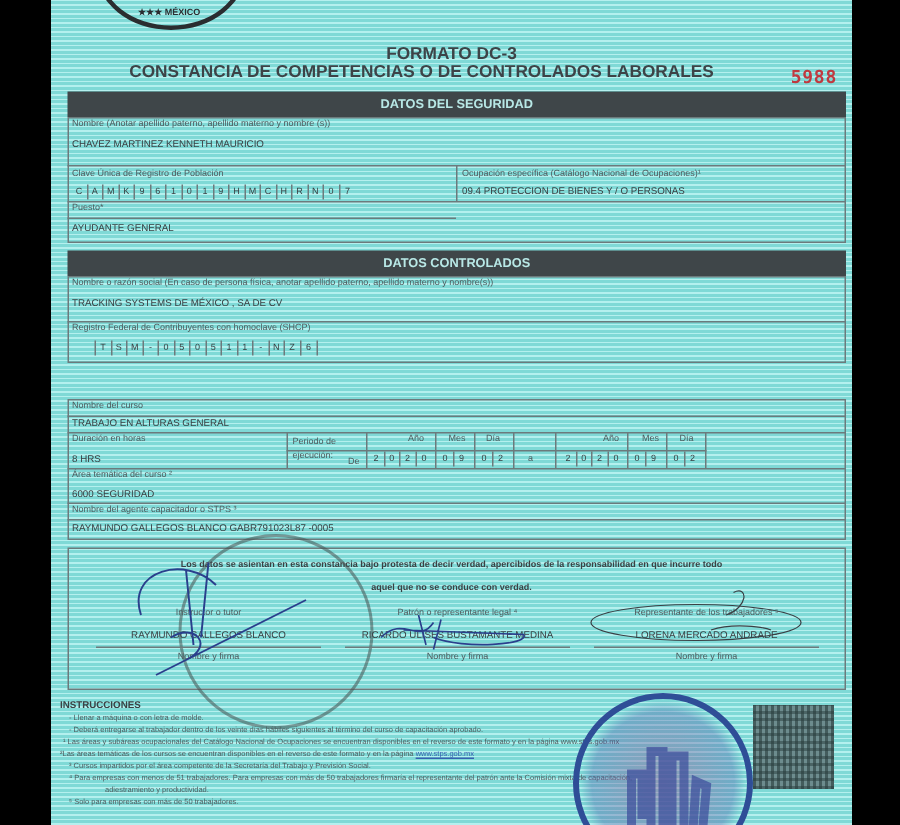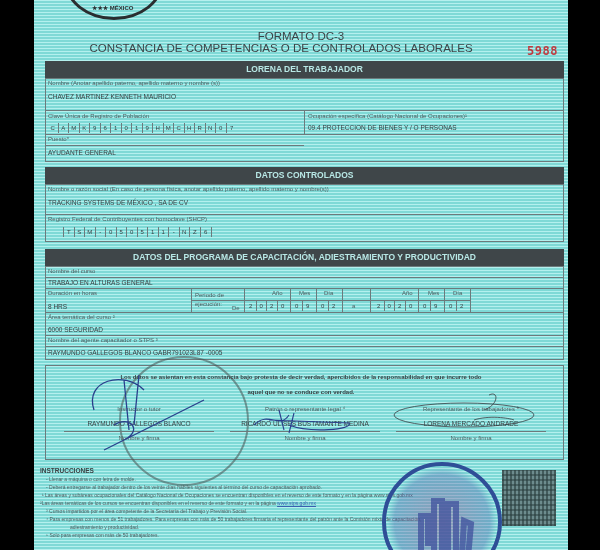--- a/index.html
+++ b/index.html
@@ -9,21 +9,21 @@
       position: absolute; left: 34px; top: 0; width: 534px; height: 550px;
       background-color: #8fe3e0;
       background-image: repeating-linear-gradient(to bottom, #b4f0ee 0px, #b4f0ee 1px, #7fd9d6 1px, #7fd9d6 3px);
       overflow: hidden;
     }
     .logo {
       position: absolute; left: 30px; top: -60px; width: 100px; height: 80px;
       border: 3px solid #2a2d30; border-radius: 50%;
     }
     .logo-text { position: absolute; left: 52px; top: 5px; font-size: 6px; font-weight: bold; color: #2a2d30; }
-    .title { position: absolute; left: 0; width: 534px; text-align: center; font-weight: normal; color: #3d4347; }
+    .title { position: absolute; left: 0; width: 534px; text-align: center; font-weight: bold; color: #3d4347; }
     .title1 { top: 30px; font-size: 11.5px; }
     .title2 { top: 42px; font-size: 11.5px; left: -20px; }
     .folio { position: absolute; right: 10px; top: 44px; font-family: "DejaVu Sans Mono", monospace; font-weight: bold; color: #c0393f; font-size: 12px; letter-spacing: 0.5px; }
     .sec-head {
       position: absolute; left: 11px; width: 519px; height: 17px;
       background: #3f4649; color: #b8e8e6; text-align: center; font-size: 8.5px; font-weight: bold; line-height: 17px;
     }
     .box { position: absolute; border: 1px solid #6c7a7c; }
     .lbl { position: absolute; font-size: 6px; color: #4e5b5e; white-space: nowrap; }
     .val { position: absolute; font-size: 6.5px; color: #3a4144; white-space: nowrap; }
@@ -65,21 +65,21 @@
 
 <div class="page">
 
   <div class="logo"></div>
   <div class="logo-text" style="left:58px;top:4px;">★★★ MÉXICO</div>
 
   <div class="title title1">FORMATO DC-3</div>
   <div class="title title2">CONSTANCIA DE COMPETENCIAS O DE CONTROLADOS LABORALES</div>
   <div class="folio">5988</div>
 
-  <div class="sec-head" style="top:61px;">LORENA DEL TRABAJADOR</div>
+  <div class="sec-head" style="top:61px;">DATOS DEL SEGURIDAD</div>
   <div class="box" style="left:11px;top:78px;width:519px;height:84px;"></div>
 
   <div class="lbl" style="left:14px;top:80px;">Nombre (Anotar apellido paterno, apellido materno y nombre (s))</div>
   <div class="val" style="left:14px;top:93px;">CHAVEZ MARTINEZ KENNETH MAURICIO</div>
   <div class="hline" style="left:11px;top:110px;width:519px;"></div>
 
   <div class="lbl" style="left:14px;top:113px;">Clave Única de Registro de Población</div>
   <div class="vline" style="left:270px;top:110px;height:24px;"></div>
   <div class="cells" style="left:14px;top:123px;">
     <span class="cell">C</span>
@@ -127,21 +127,20 @@
     <span class="cell">0</span>
     <span class="cell">5</span>
     <span class="cell">1</span>
     <span class="cell">1</span>
     <span class="cell">-</span>
     <span class="cell">N</span>
     <span class="cell">Z</span>
     <span class="cell">6</span>
   </div>
 
-  <div class="sec-head" style="top:249px;">DATOS DEL PROGRAMA DE CAPACITACIÓN, ADIESTRAMIENTO Y PRODUCTIVIDAD</div>
   <div class="box" style="left:11px;top:266px;width:519px;height:94px;"></div>
 
   <div class="lbl" style="left:14px;top:268px;">Nombre del curso</div>
   <div class="hline" style="left:11px;top:277px;width:519px;"></div>
   <div class="val" style="left:14px;top:279px;">TRABAJO EN ALTURAS GENERAL</div>
   <div class="hline" style="left:11px;top:288px;width:519px;"></div>
 
   <div class="lbl" style="left:14px;top:290px;">Duración en horas</div>
   <div class="val" style="left:14px;top:303px;">8  HRS</div>
 

